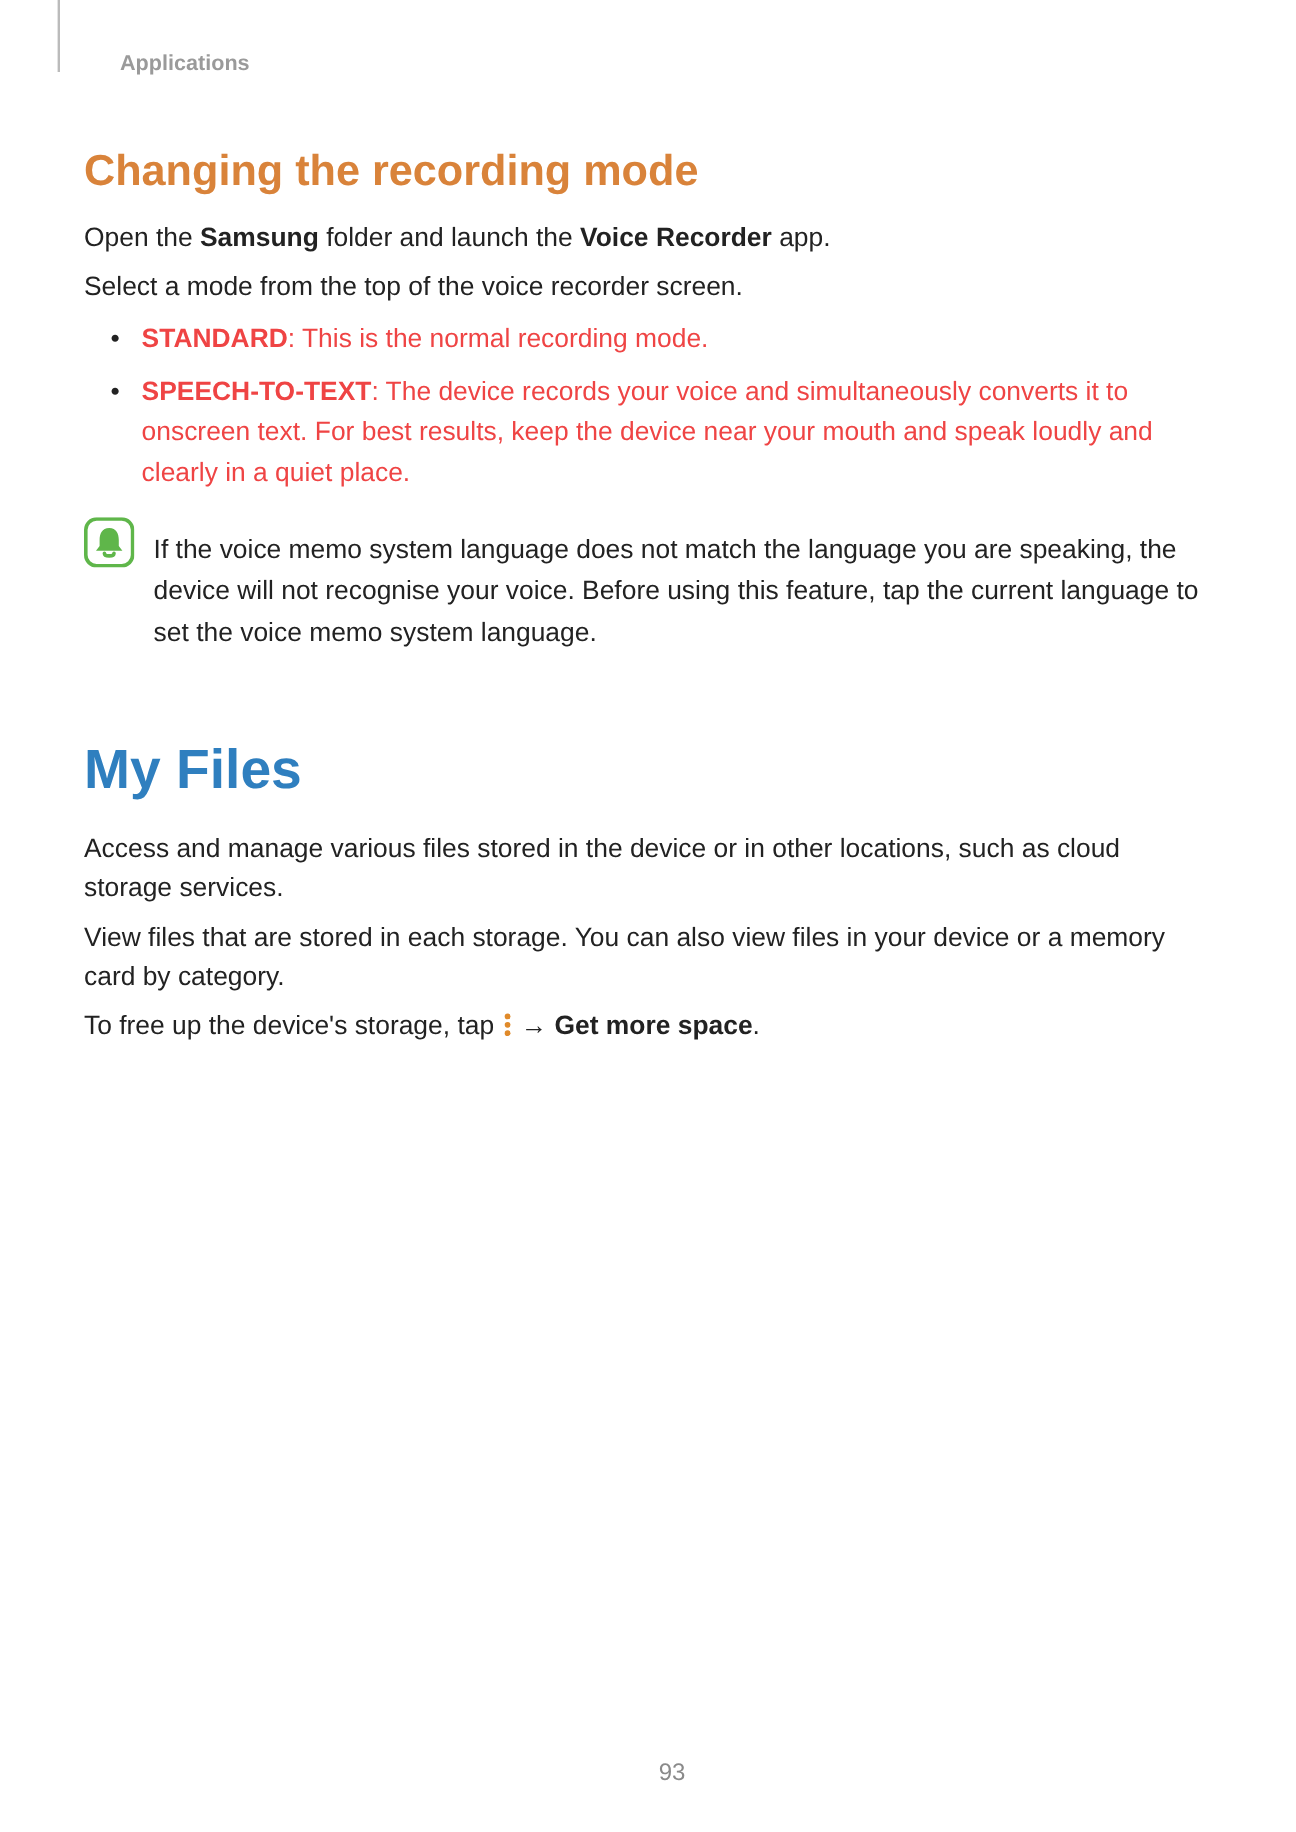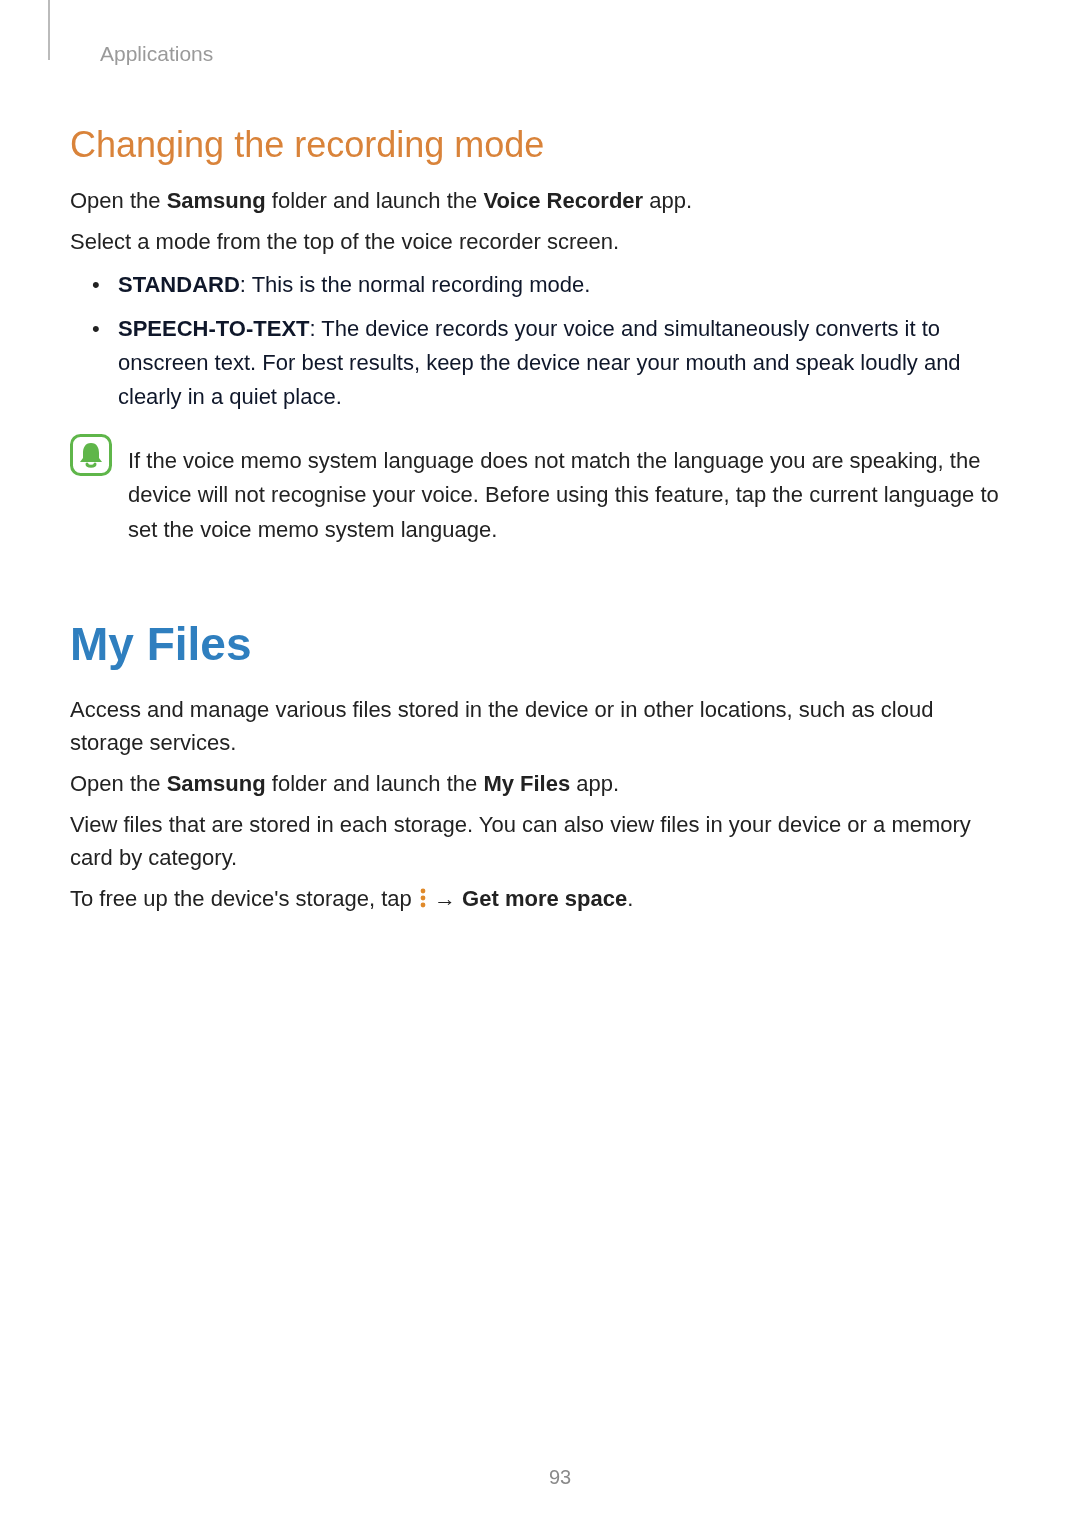--- a/index.html
+++ b/index.html
@@ -8,28 +8,28 @@
   .header-line {
     position: absolute;
     left: 48px;
     top: 0;
     width: 2px;
     height: 60px;
     background: #bbb;
   }
   .section-label {
     color: #9a9a9a;
-    font-size: 21px;
+    font-size: 18px;
     margin: 6px 0 0 30px;
-    font-weight: 400;
+    font-weight: 700;
   }
   .h2-orange {
     color: #d9833a;
     font-size: 36px;
-    font-weight: 400;
+    font-weight: 700;
     margin-top: 58px;
     margin-bottom: 18px;
   }
   .h1-blue {
     color: #2f7fbf;
     font-size: 46px;
     font-weight: 700;
     margin-top: 70px;
     margin-bottom: 22px;
   }
@@ -43,21 +43,21 @@
   ul.modes {
     list-style: none;
     margin: 10px 0 18px 0;
   }
   ul.modes li {
     position: relative;
     padding-left: 48px;
     font-size: 22px;
     line-height: 1.55;
     margin-bottom: 10px;
-    color: #0f172a;
+    color: #ef4444;
   }
   ul.modes li::before {
     content: "•";
     position: absolute;
     left: 22px;
     top: 0;
     font-size: 22px;
     color: #222;
   }
   .note-row {
@@ -126,23 +126,20 @@
         <path d="M17 30 C17 33 25 33 25 30" fill="none" stroke="#5fb64a" stroke-width="3" stroke-linecap="round"></path>
       </svg>
     </span>
     <div class="note-text">If the voice memo system language does not match the language you are speaking, the device will not recognise your voice. Before using this feature, tap the current language to set the voice memo system language.</div>
   </div>
 
   <h1 class="h1-blue">My Files</h1>
 
   <p class="body-text">Access and manage various files stored in the device or in other locations, such as cloud storage services.</p>
 
-  <p class="body-text">
-    <span>Open the </span><b>Samsung</b><span> folder and launch the </span><b>My Files</b><span> app.</span>
-  </p>
 
   <p class="body-text">View files that are stored in each storage. You can also view files in your device or a memory card by category.</p>
 
   <p class="body-text">
     <span>To free up the device's storage, tap </span><span class="inline-icon">
       <svg width="10" height="22" viewBox="0 0 10 22">
         <circle cx="5" cy="4" r="2.4" fill="#e08a2a"></circle>
         <circle cx="5" cy="11" r="2.4" fill="#e08a2a"></circle>
         <circle cx="5" cy="18" r="2.4" fill="#e08a2a"></circle>
       </svg>

